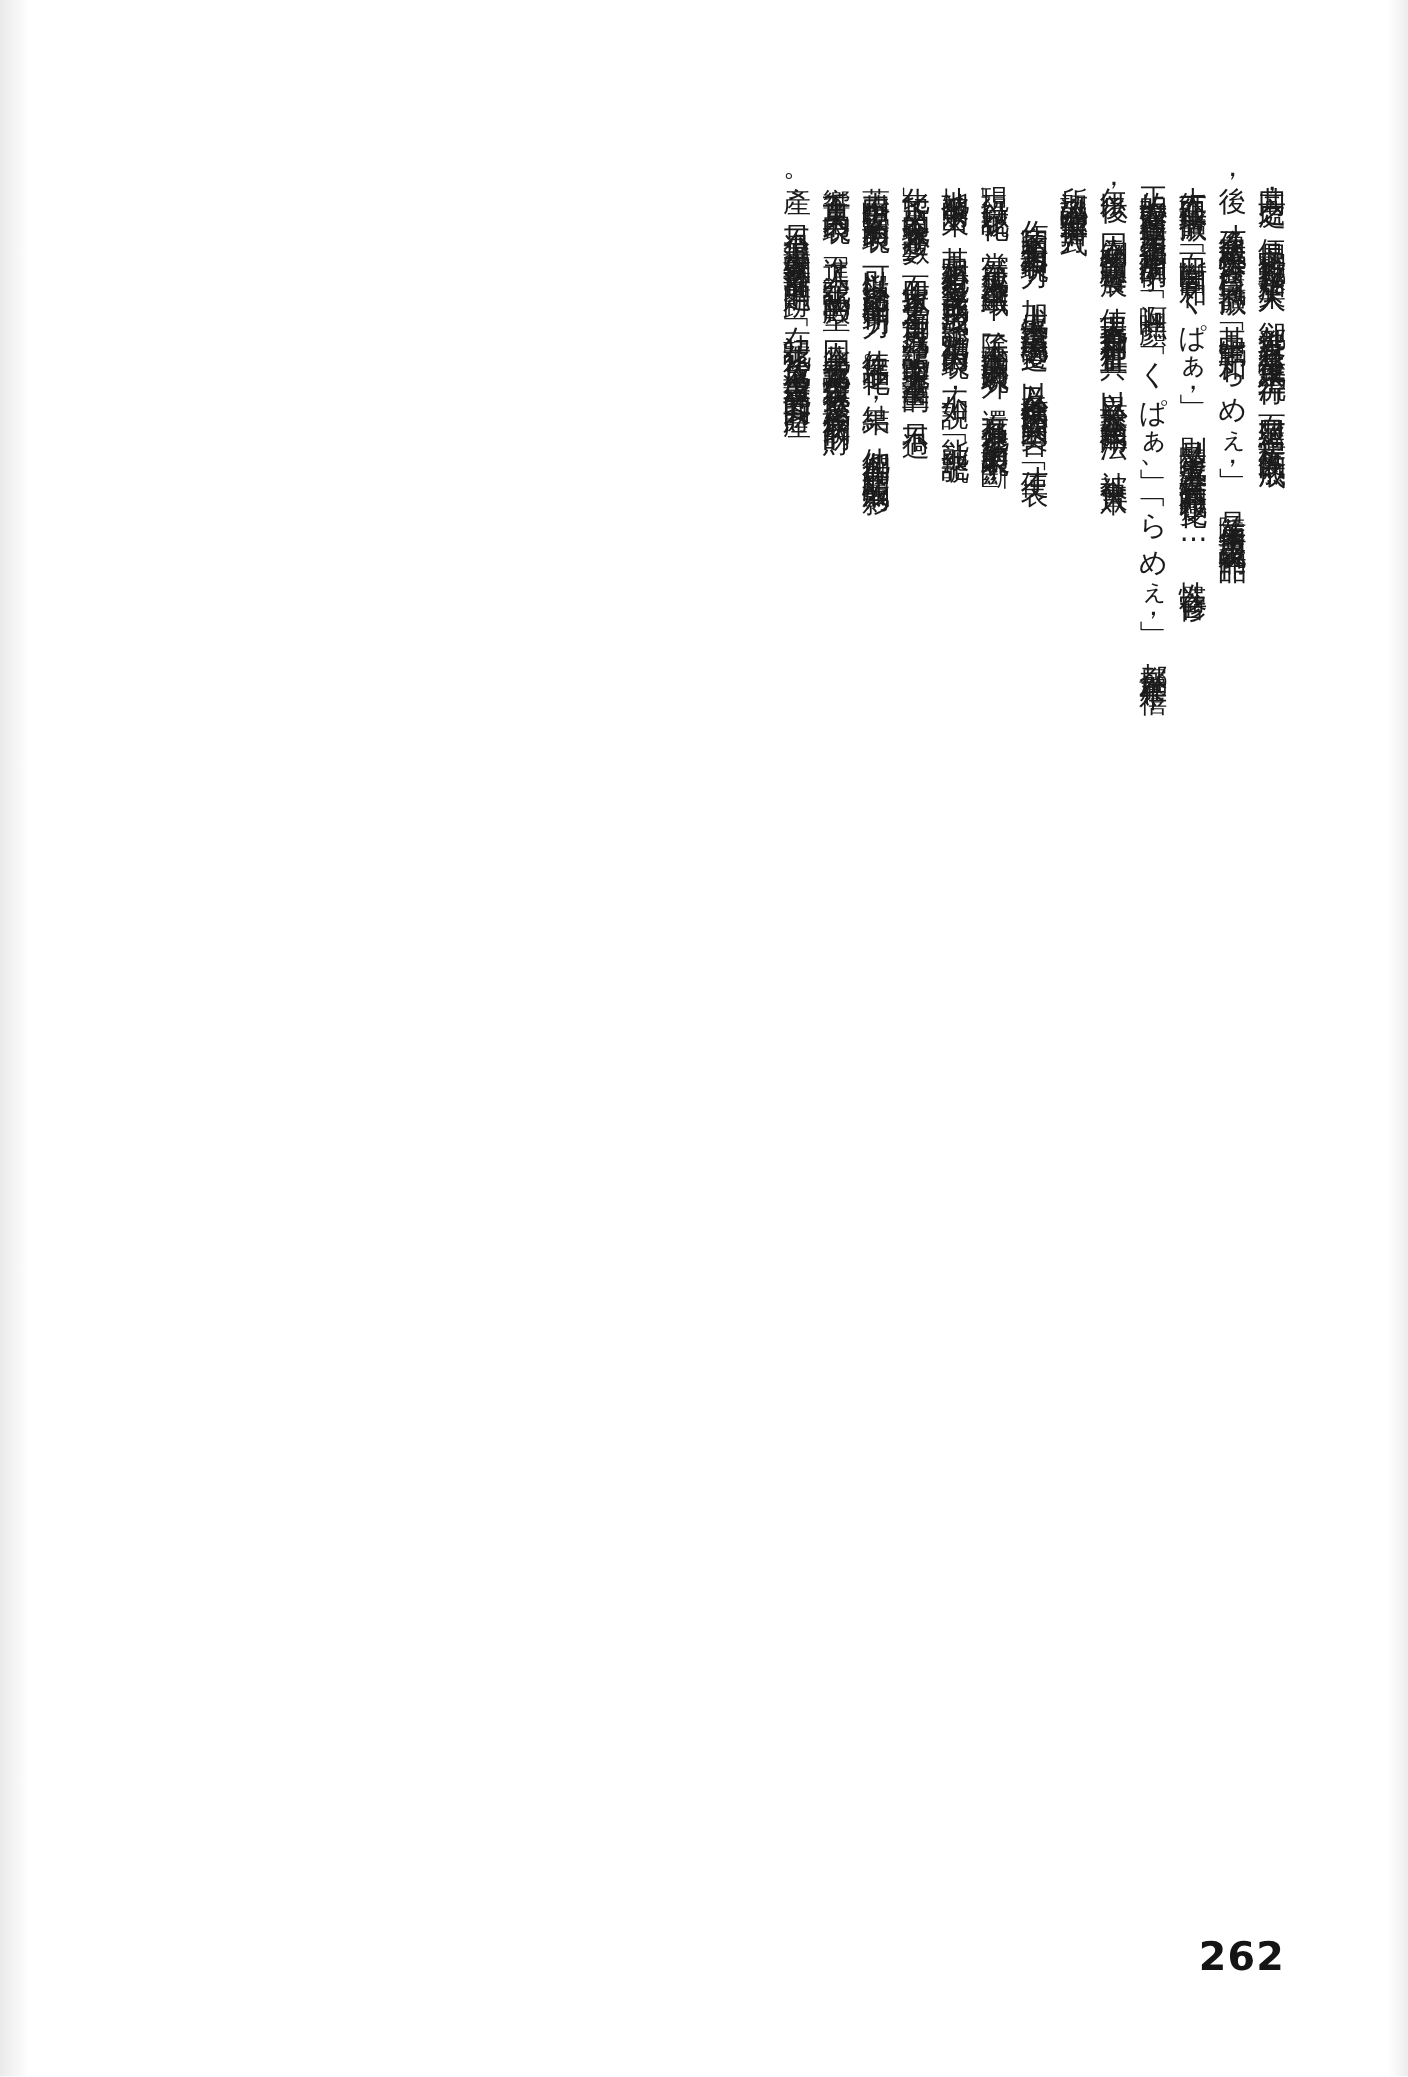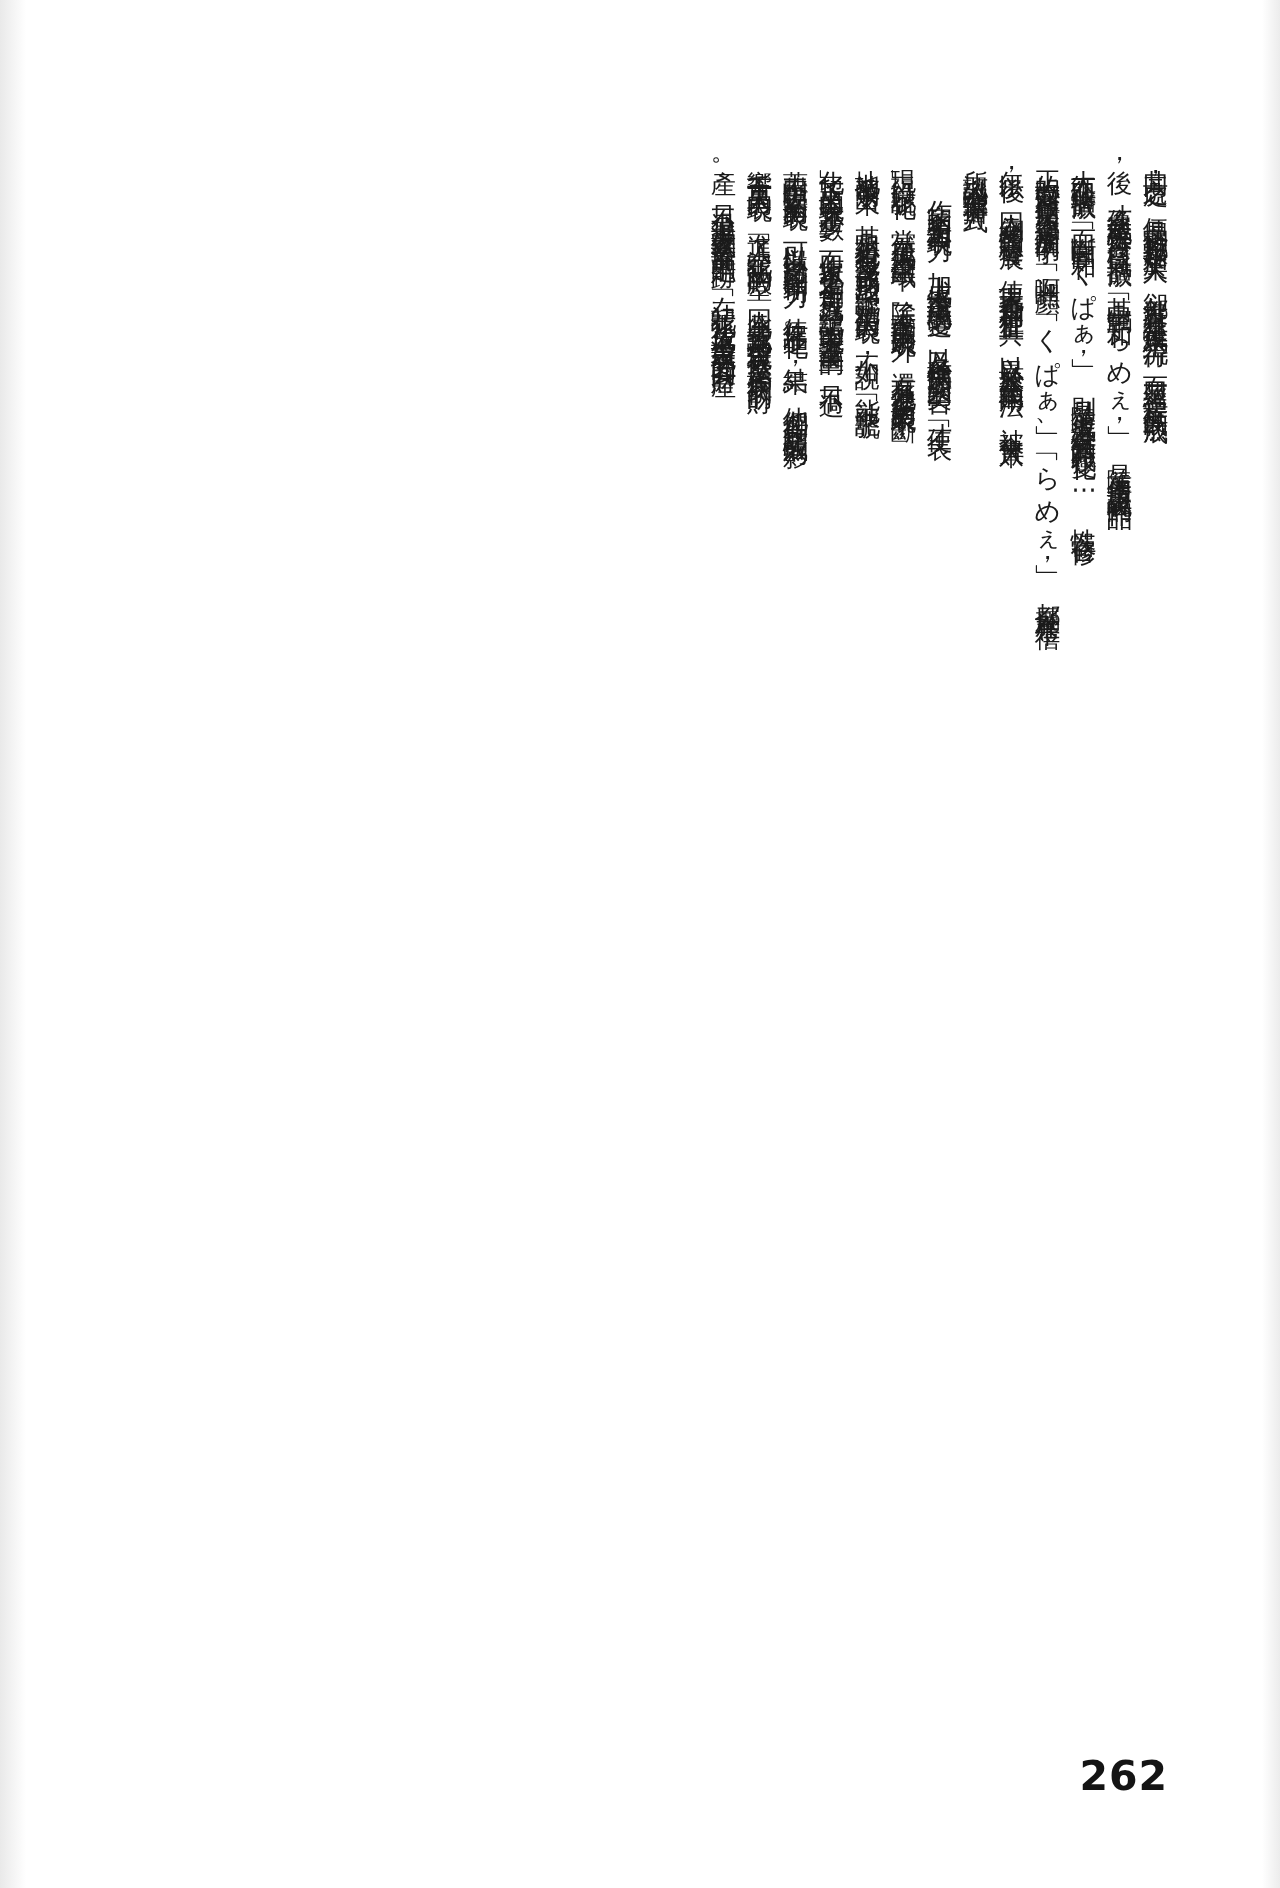--- a/index.html
+++ b/index.html
@@ -60,21 +60,21 @@
   }
 
   .col.indent {
     padding-top: 30px;
   }
 
   .page-number {
     position: absolute;
     right: 112px;
     bottom: 88px;
-    font-size: 41px;
+    font-size: 36px;
     font-weight: bold;
     color: #141414;
     letter-spacing: 1px;
     font-family: "DejaVu Sans", sans-serif;
   }
 </style>
 </head>
 <body>
 
 <div class="page">

